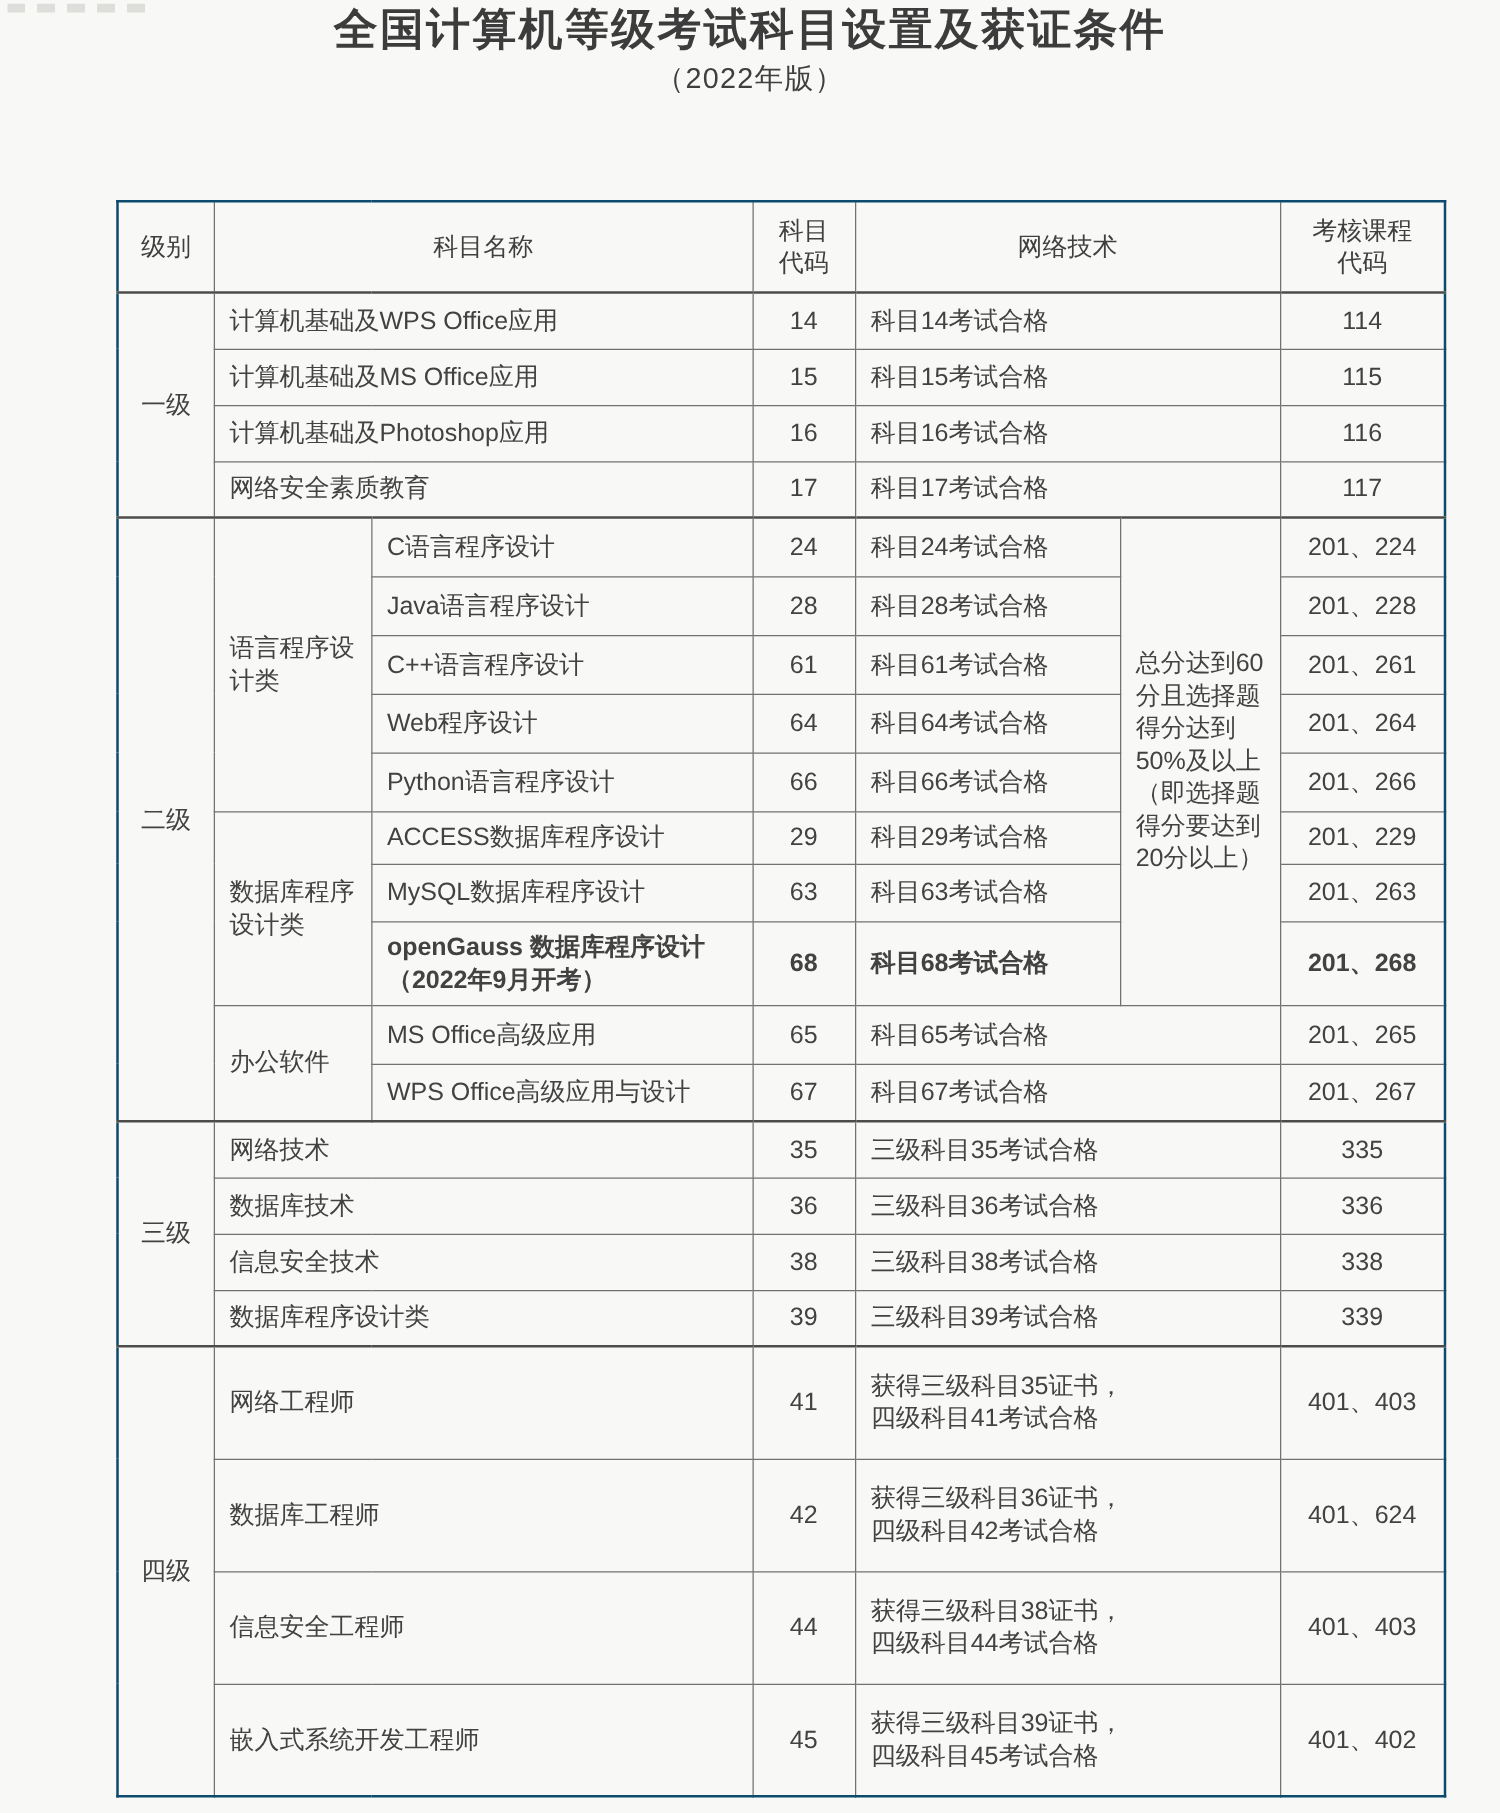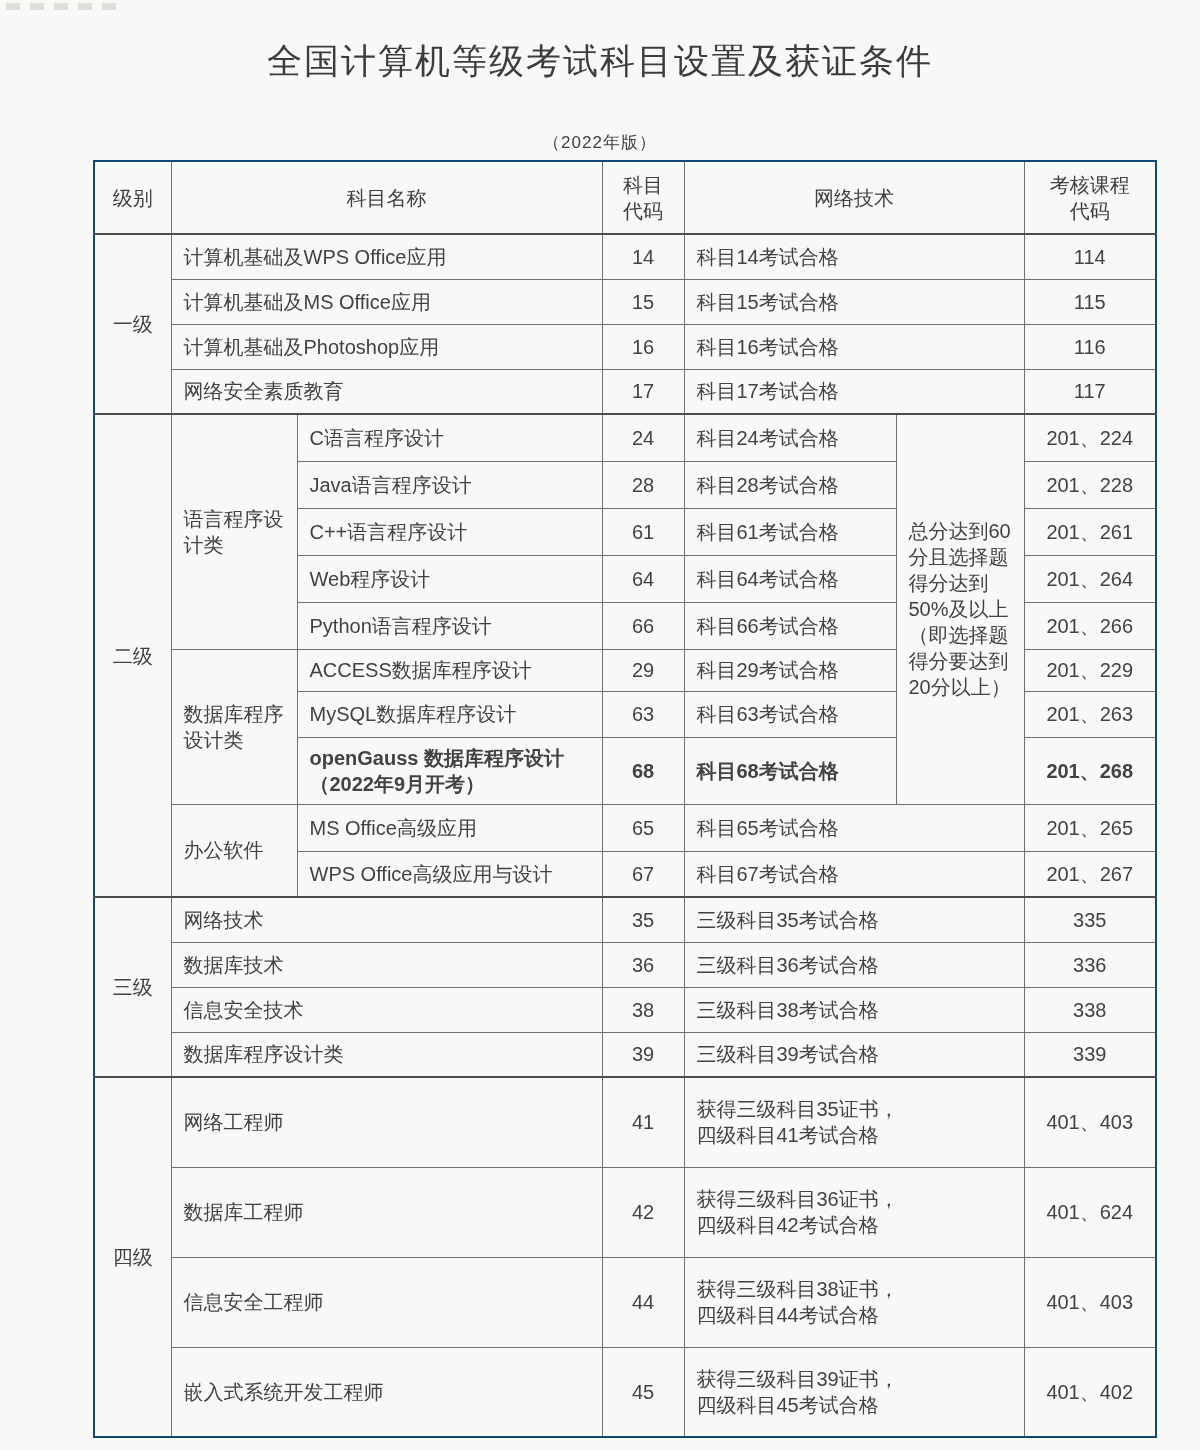--- a/index.html
+++ b/index.html
@@ -20,31 +20,29 @@
     position: absolute;
     top: 3px;
     left: 6px;
     width: 110px;
     height: 7px;
     background: repeating-linear-gradient(90deg, #d7d7d4 0 14px, transparent 14px 24px);
     opacity: .8;
   }
   .doc-title {
     margin: 0;
-    padding-top: 38px;
     text-align: center;
     font-size: 35px;
-    font-weight: 400;
+    font-weight: 700;
     letter-spacing: 2px;
     color: #3c3c3c;
   }
   .doc-edition {
-    margin-top: 46px;
     text-align: center;
-    font-size: 17px;
+    font-size: 23px;
     color: #3f3f3f;
     letter-spacing: 1px;
   }
   table.main {
     position: absolute;
     left: 93px;
     top: 160px;
     width: 1062px;
     border-collapse: collapse;
     table-layout: fixed;

